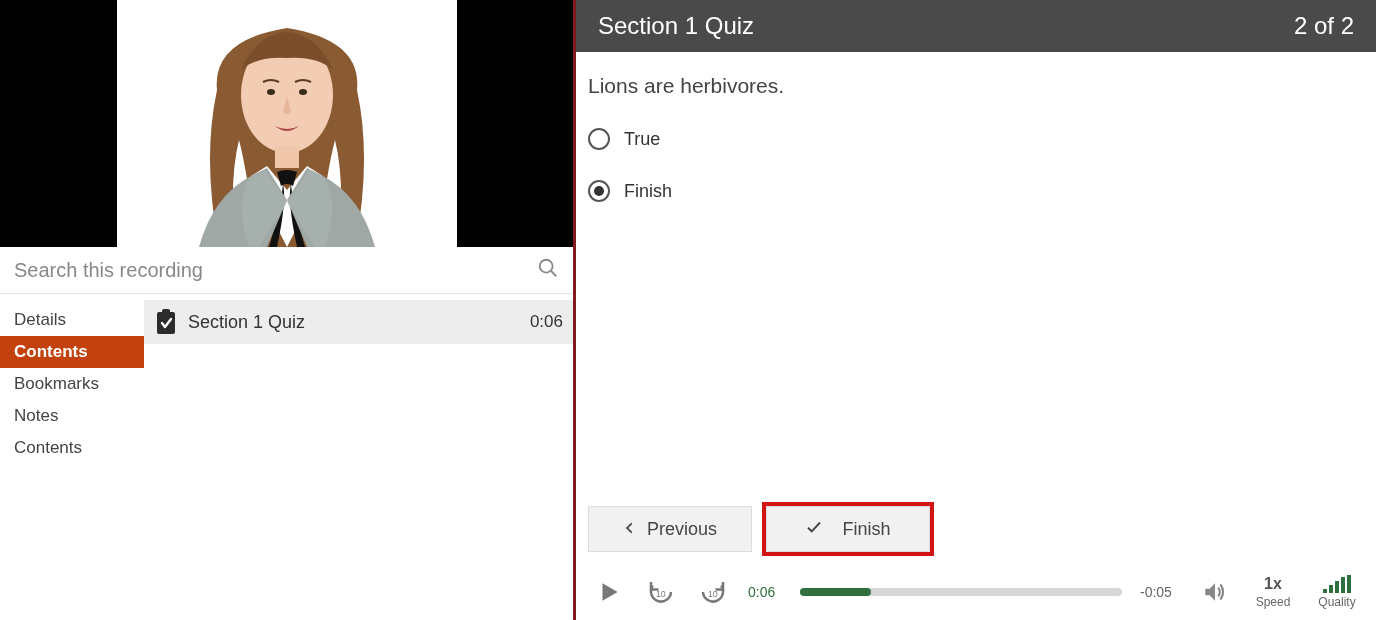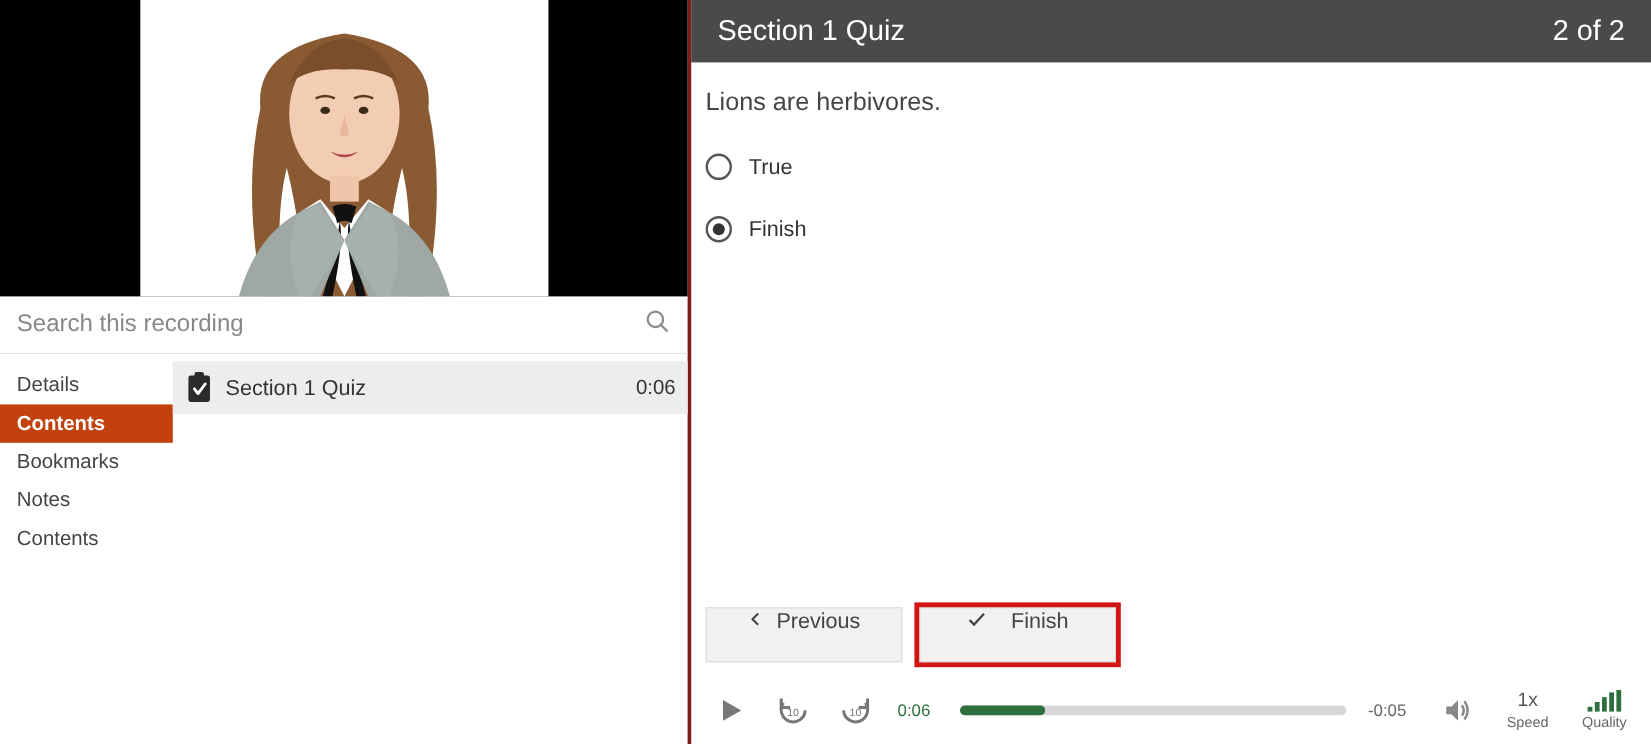--- a/index.html
+++ b/index.html
@@ -134,20 +134,21 @@
     display: flex;
     gap: 14px;
     padding: 0 0 12px 12px;
   }
   .nav-btn {
     width: 164px;
     height: 46px;
     background: #f1f1f1;
     border: 1px solid #ddd;
     display: flex;
+    align-items: center;
     justify-content: center;
     gap: 10px;
     font-size: 18px;
     color: #444;
     cursor: pointer;
   }
   .nav-btn.finish {
     outline: 4px solid #d11515;
     outline-offset: 0;
     gap: 19px;
@@ -175,21 +176,21 @@
   .progress-fill {
     position: absolute; left: 0; top: 0; bottom: 0; width: 22%;
     background: #2f6f3e; border-radius: 4px;
   }
   .vol { display:flex; align-items:center; }
   .ctrl-col {
     display: flex; flex-direction: column; align-items: center; gap: 2px;
     font-size: 12px; color: #666; cursor: pointer;
     min-width: 46px;
   }
-  .speed-val { font-size: 16px; color: #555; font-weight: 400; }
+  .speed-val { font-size: 16px; color: #555; font-weight: 700; }
   .quality-bars { display: flex; align-items: flex-end; gap: 2px; height: 18px; }
   .quality-bars span { width: 4px; background: #2f6f3e; }
 </style>
 </head>
 <body>
 
 <div class="app">
 
   <div class="left">
     <div class="video-area">

